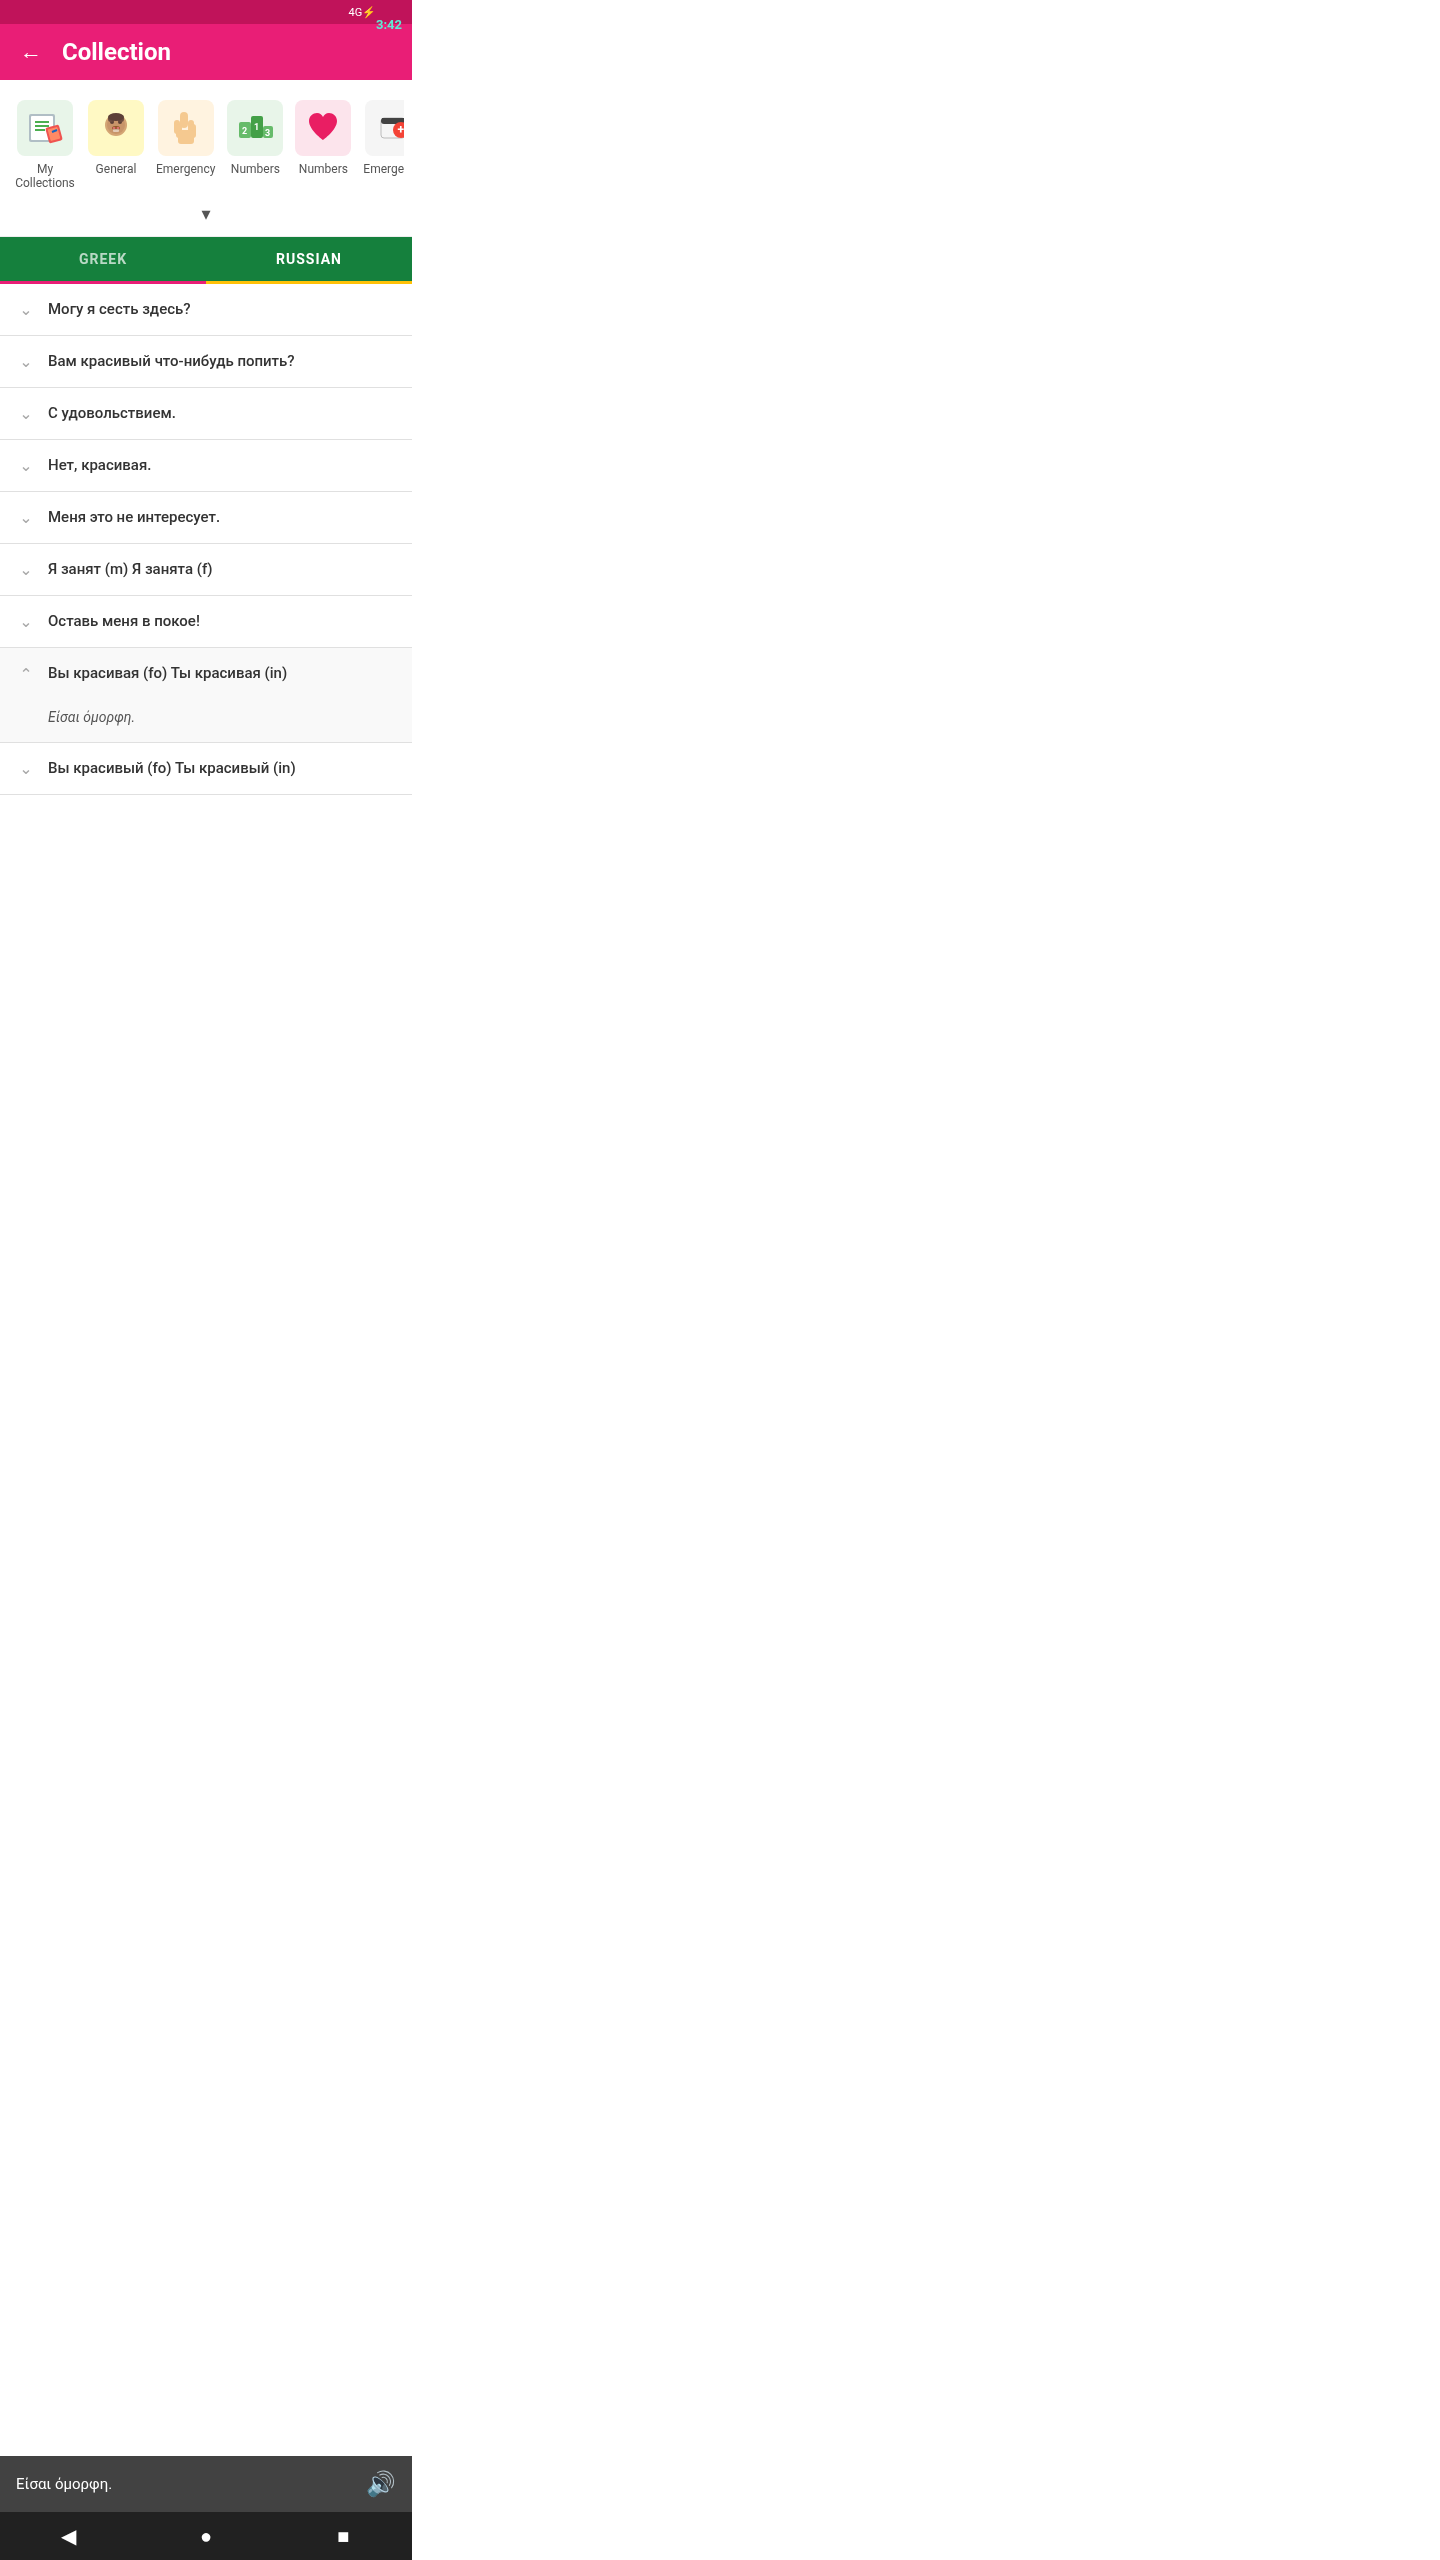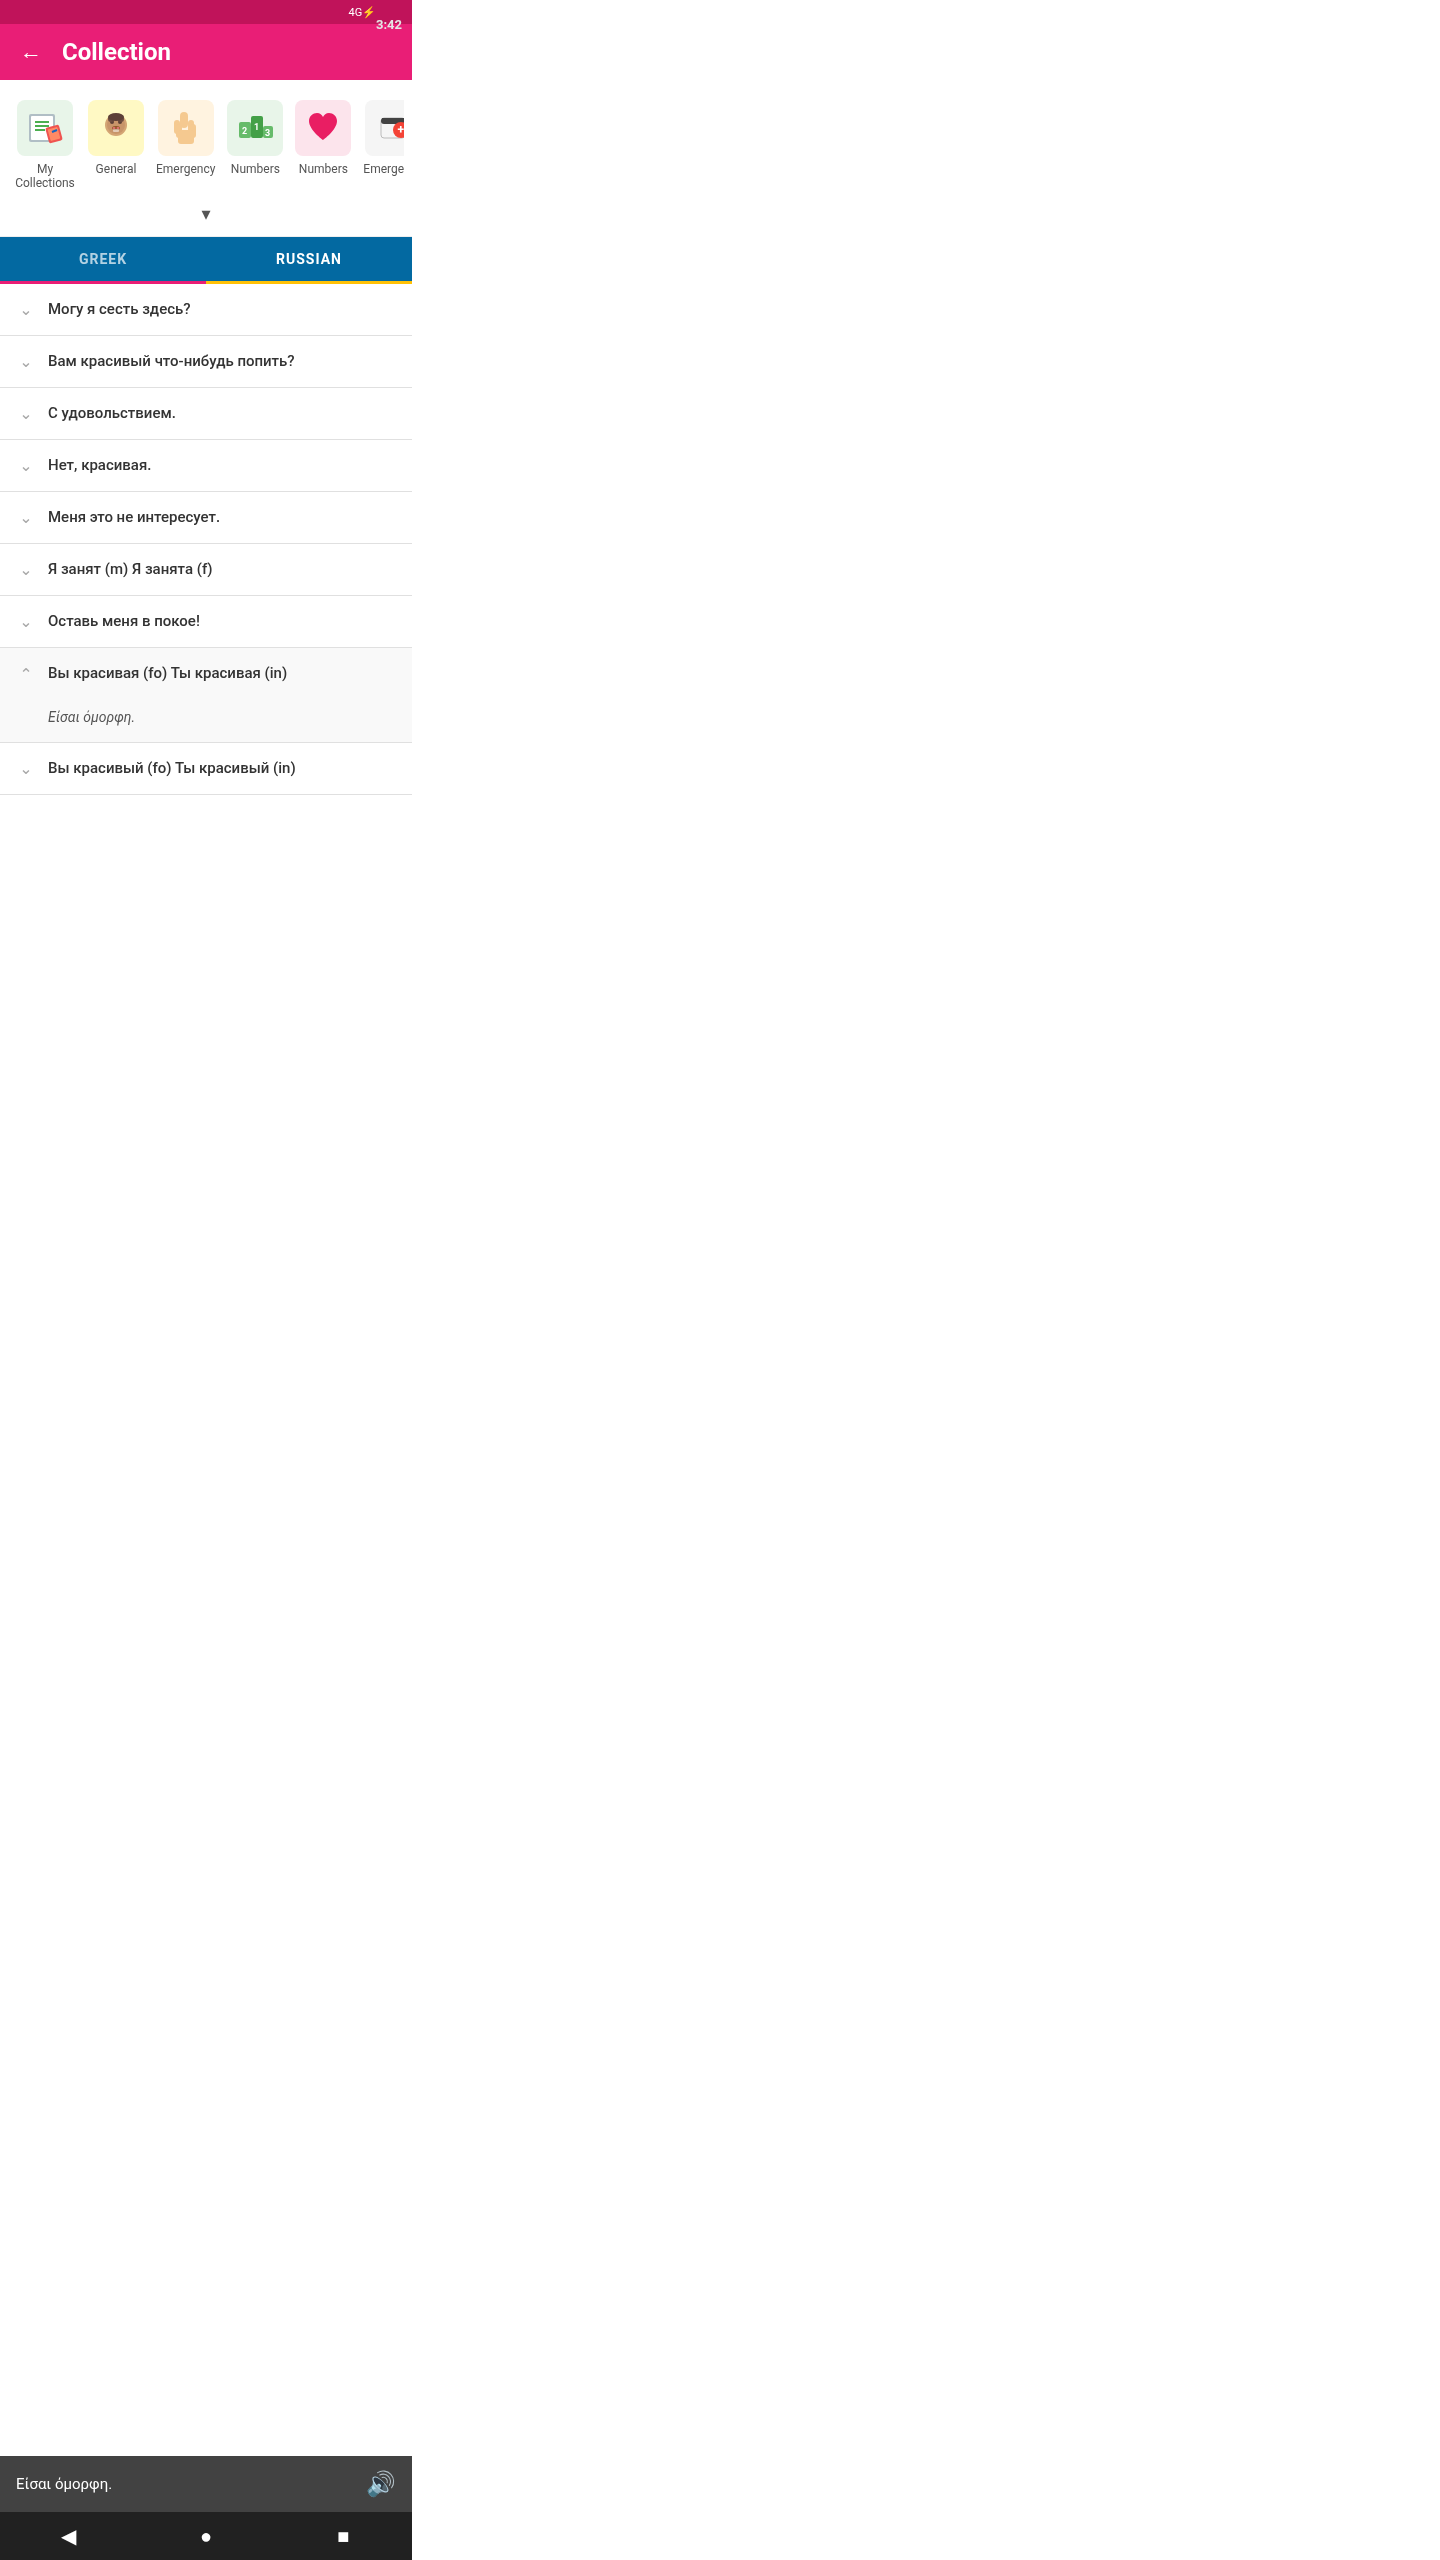--- a/index.html
+++ b/index.html
@@ -21,21 +21,21 @@
       align-items: center;
       justify-content: flex-end;
       padding: 0 10px;
       gap: 6px;
     }
     .status-bar-icons {
       display: flex;
       align-items: center;
     }
     .status-time {
-      color: #e5e5e5;
+      color: #5eead4;
       font-size: 13px;
       font-weight: bold;
       margin-top: 24px;
     }
     .signal-icon, .battery-icon {
       color: white;
       font-size: 11px;
     }
 
     
@@ -109,21 +109,21 @@
       justify-content: center;
       padding: 8px 0 4px 0;
       font-size: 18px;
       color: #555;
       cursor: pointer;
     }
 
     
     .tabs {
       display: flex;
-      background: #0369a1;
+      background: #15803d;
       border-bottom: 3px solid #e91e76;
     }
     .tab {
       flex: 1;
       text-align: center;
       padding: 14px 0;
       font-size: 14px;
       font-weight: bold;
       letter-spacing: 1px;
       cursor: pointer;

